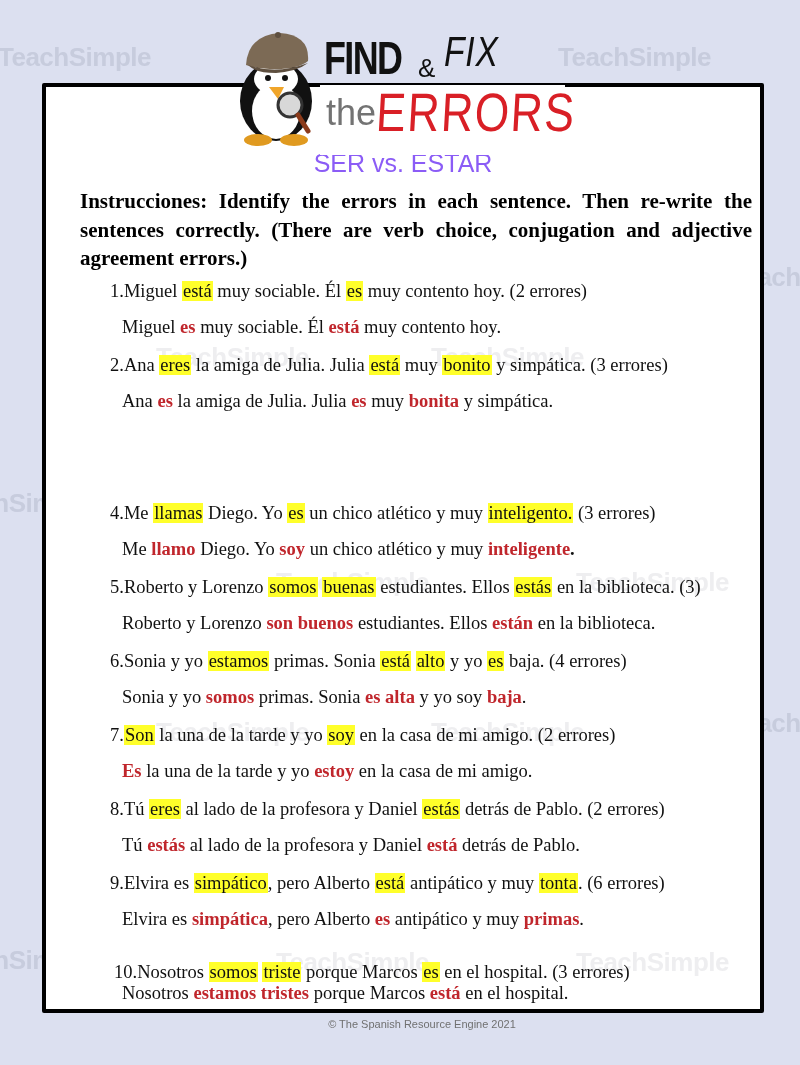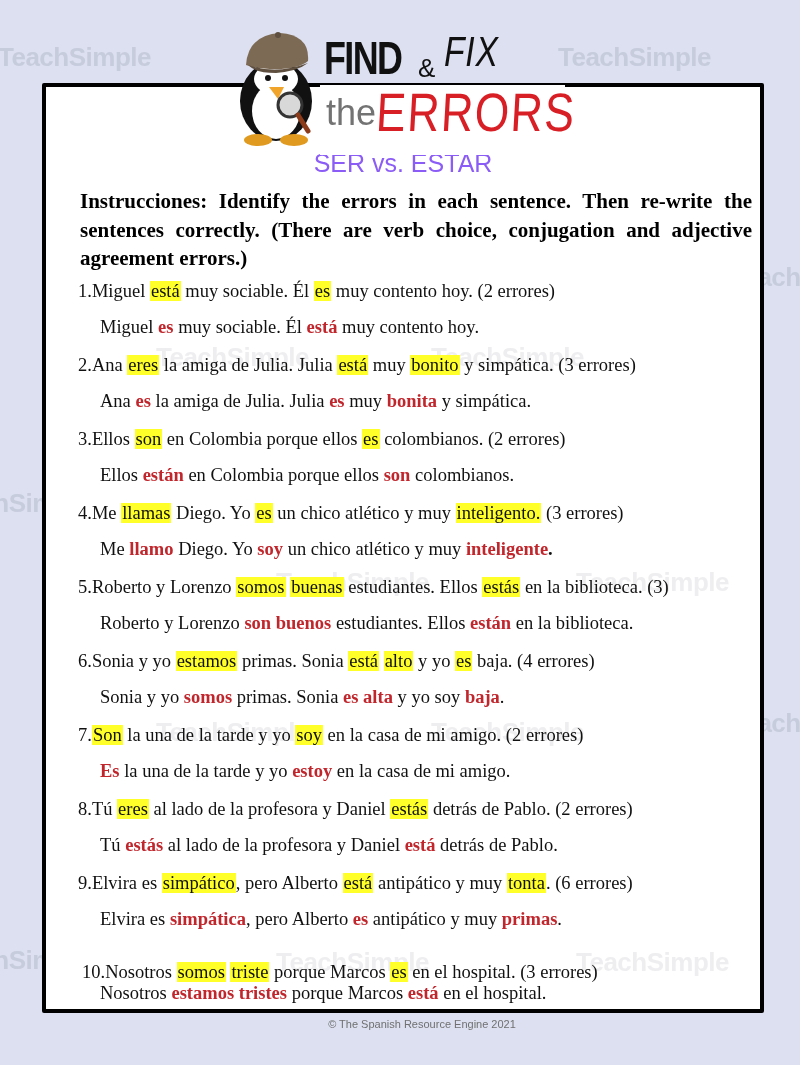--- a/index.html
+++ b/index.html
@@ -17,25 +17,25 @@
   }
   .logo { position: absolute; left: 228px; top: 15px; width: 340px; height: 125px; z-index: 5; margin-top: 8px; }
   .logo-bg { position: absolute; left: 92px; top: 62px; width: 245px; height: 70px; background: #fff; }
   .find { position: absolute; left: 96px; top: 12px; font-family: "Liberation Sans", "DejaVu Sans", sans-serif; font-weight: bold; font-size: 46px; line-height: 46px; letter-spacing: -2px; color: #111; transform: scaleX(0.78); transform-origin: left top; }
   .amp { position: absolute; left: 190px; top: 30px; font-family: "Liberation Sans", sans-serif; font-size: 26px; color: #111; }
   .fix { position: absolute; left: 216px; top: 8px; font-family: "Liberation Sans", sans-serif; font-style: italic; font-size: 42px; line-height: 42px; color: #111; font-weight: normal; letter-spacing: 1px; transform: scaleX(0.8); transform-origin: left top;}
   .the { position: absolute; left: 98px; top: 72px; font-family: "Liberation Sans", "DejaVu Sans", sans-serif; font-size: 36px; line-height: 36px; color: #737373; text-align: center; }
   .errors { position: absolute; left: 150px; top: 62px; font-family: "Liberation Sans", "DejaVu Sans", sans-serif; font-size: 54px; line-height: 54px; color: #d91f26; letter-spacing: 2px; transform: scaleX(0.82) skewX(-4deg); transform-origin: left top; }
   .subtitle { position: absolute; left: 0; right: 0; top: 62px; text-align: center; font-family: "Liberation Sans", "DejaVu Sans", sans-serif; font-size: 25px; color: #8b5cf6; }
   .instructions { position: absolute; left: 12px; right: 8px; top: 100px; font-weight: bold; font-size: 21px; line-height: 28.5px; text-align: justify; color: #000000; margin-left: 22px; }
-  .items { position: absolute; left: 0; right: 0; top: 193px; }
+  .items { position: absolute; left: 0; right: 0; top: 193px; padding-left: 32px; }
   .item { height: 74px; position: relative; }
   .line { position: absolute; font-size: 18.5px; line-height: 22px; white-space: nowrap; color: #111; }
   .q { left: 32px; top: 0; }
-  .a { left: 54px; top: 36px; }
+  .a { left: 44px; top: 36px; }
   .num { display: inline-block; }
   .hl { background: #ffff2a; padding: 0 1px; }
   .fix-word { color: #c0262c; font-weight: bold; }
   .footer { position: absolute; left: 0; right: 0; top: 1018px; text-align: center; font-family: "Liberation Sans", "DejaVu Sans", sans-serif; font-size: 11px; color: #707070; padding-left: 44px; }
 </style>
 </head>
 <body>
 
 <div class="watermark" style="left:-2px;top:42px;">TeachSimple</div>
 <div class="watermark" style="left:558px;top:42px;">TeachSimple</div>
@@ -61,22 +61,20 @@
   <div class="items" id="items">
       <div class="item">
         <div class="line q"><span class="num">1. </span><span>Miguel </span><span class="hl">está</span><span> muy sociable. Él </span><span class="hl">es</span><span> muy contento hoy. (2 errores)</span></div>
         <div class="line a"><span>Miguel </span><span class="fix-word">es</span><span> muy sociable. Él </span><span class="fix-word">está</span><span> muy contento hoy.</span></div>
       </div>
       <div class="item">
         <div class="line q"><span class="num">2. </span><span>Ana </span><span class="hl">eres</span><span> la amiga de Julia. Julia </span><span class="hl">está</span><span> muy </span><span class="hl">bonito</span><span> y simpática. (3 errores)</span></div>
         <div class="line a"><span>Ana </span><span class="fix-word">es</span><span> la amiga de Julia. Julia </span><span class="fix-word">es</span><span> muy </span><span class="fix-word">bonita</span><span> y simpática.</span></div>
       </div>
       <div class="item">
-        <div class="line q"><span class="num">3. </span><span>Ellos </span><span class="hl">son</span><span> en Colombia porque ellos </span><span class="hl">es</span><span> colombianos. (2 errores)</span></div>
-        <div class="line a"><span>Ellos </span><span class="fix-word">están</span><span> en Colombia porque ellos </span><span class="fix-word">son</span><span> colombianos.</span></div>
       </div>
       <div class="item">
         <div class="line q"><span class="num">4. </span><span>Me </span><span class="hl">llamas</span><span> Diego. Yo </span><span class="hl">es</span><span> un chico atlético y muy </span><span class="hl">inteligento.</span><span> (3 errores)</span></div>
         <div class="line a"><span>Me </span><span class="fix-word">llamo</span><span> Diego. Yo </span><span class="fix-word">soy</span><span> un chico atlético y muy </span><span class="fix-word">inteligente</span><span style="font-weight: bold;">.</span></div>
       </div>
       <div class="item">
         <div class="line q"><span class="num">5. </span><span>Roberto y Lorenzo </span><span class="hl">somos</span><span> </span><span class="hl">buenas</span><span> estudiantes. Ellos </span><span class="hl">estás</span><span> en la biblioteca. (3)</span></div>
         <div class="line a"><span>Roberto y Lorenzo </span><span class="fix-word">son buenos</span><span> estudiantes. Ellos </span><span class="fix-word">están</span><span> en la biblioteca.</span></div>
       </div>
       <div class="item">

